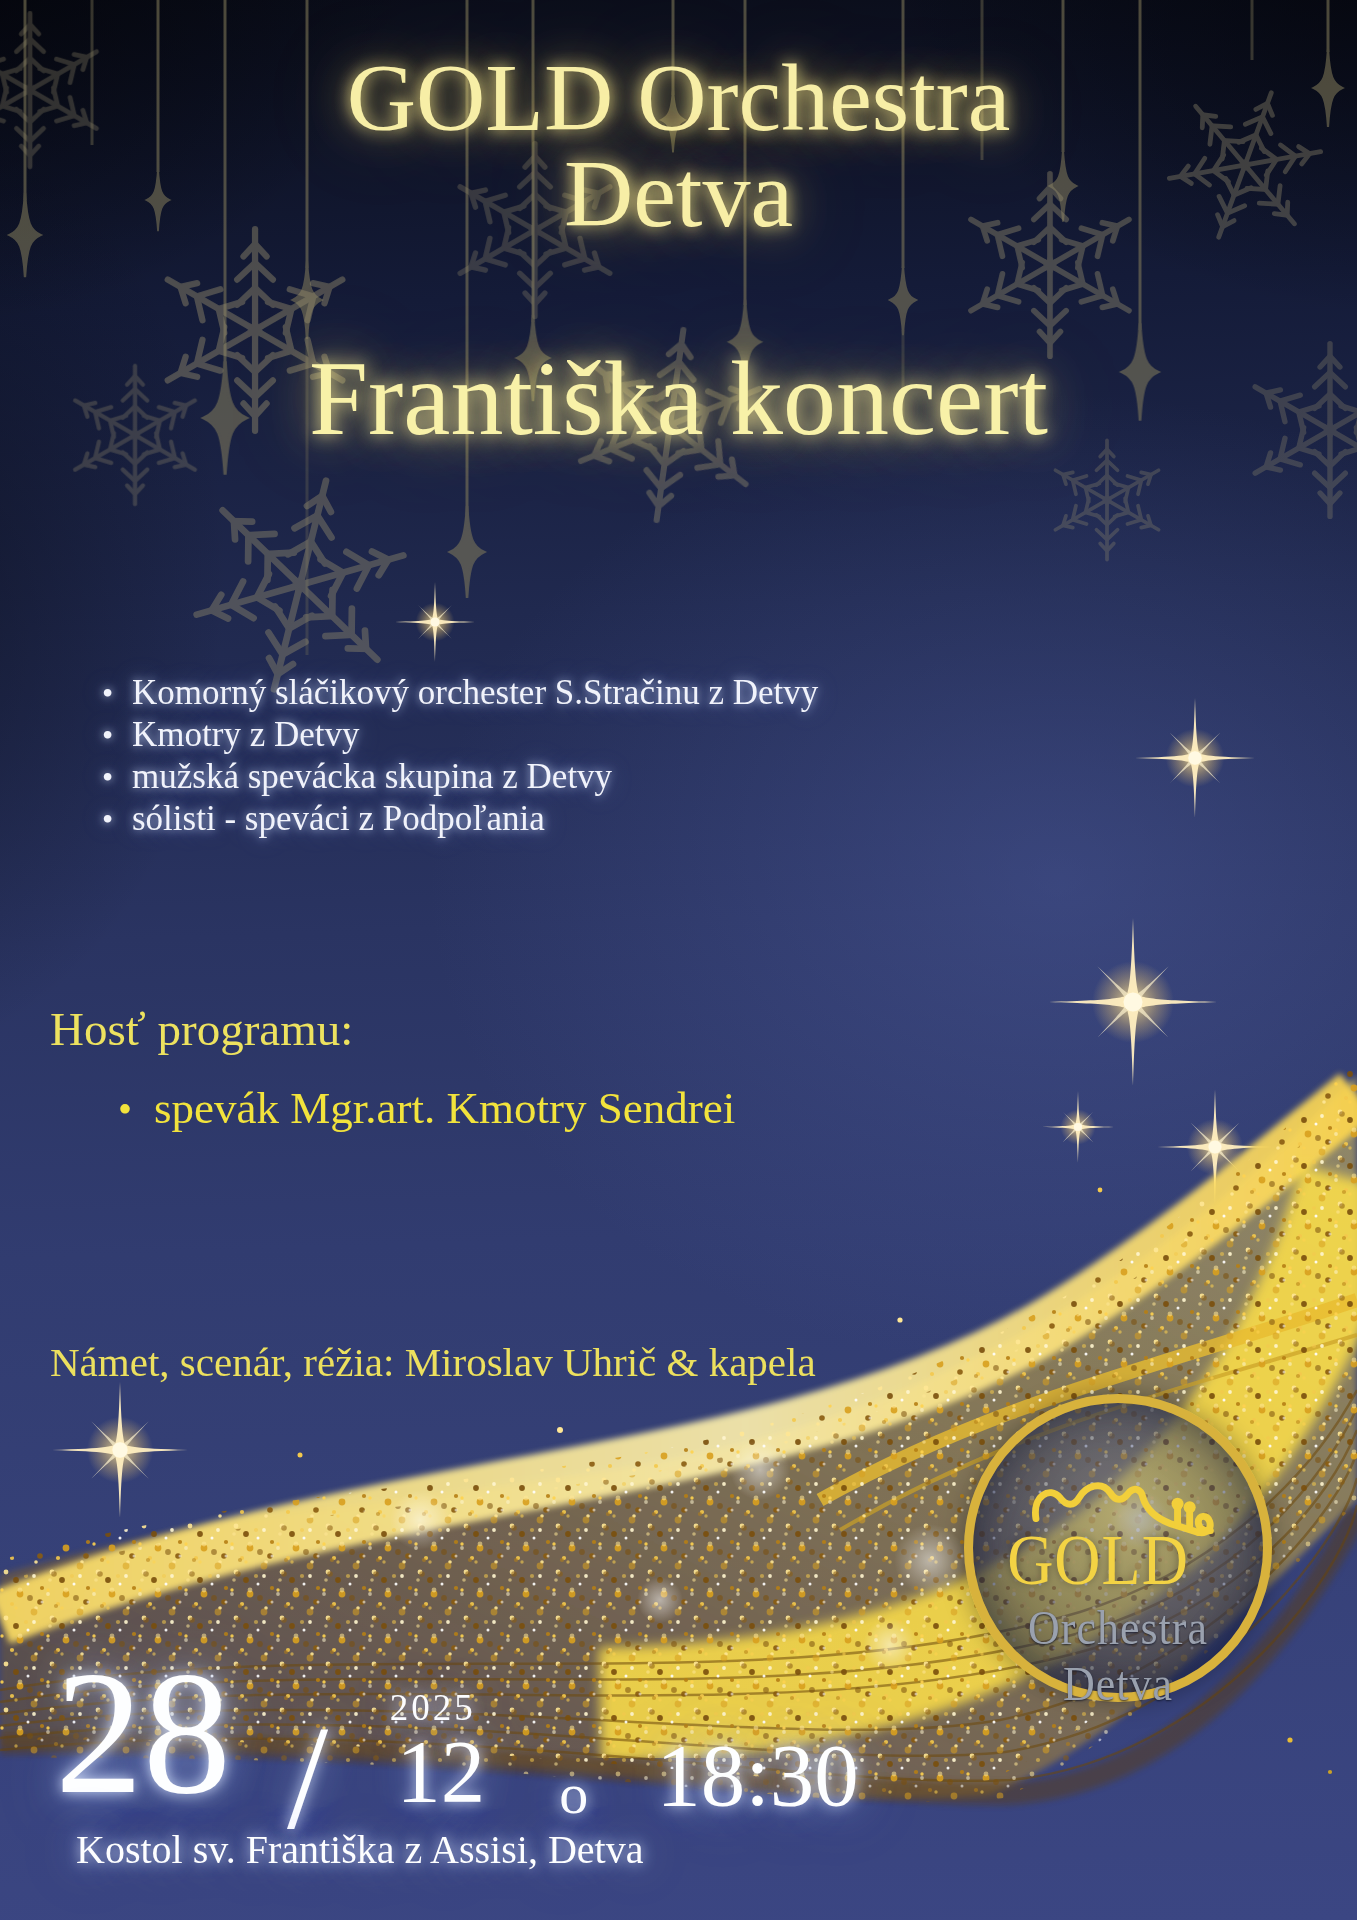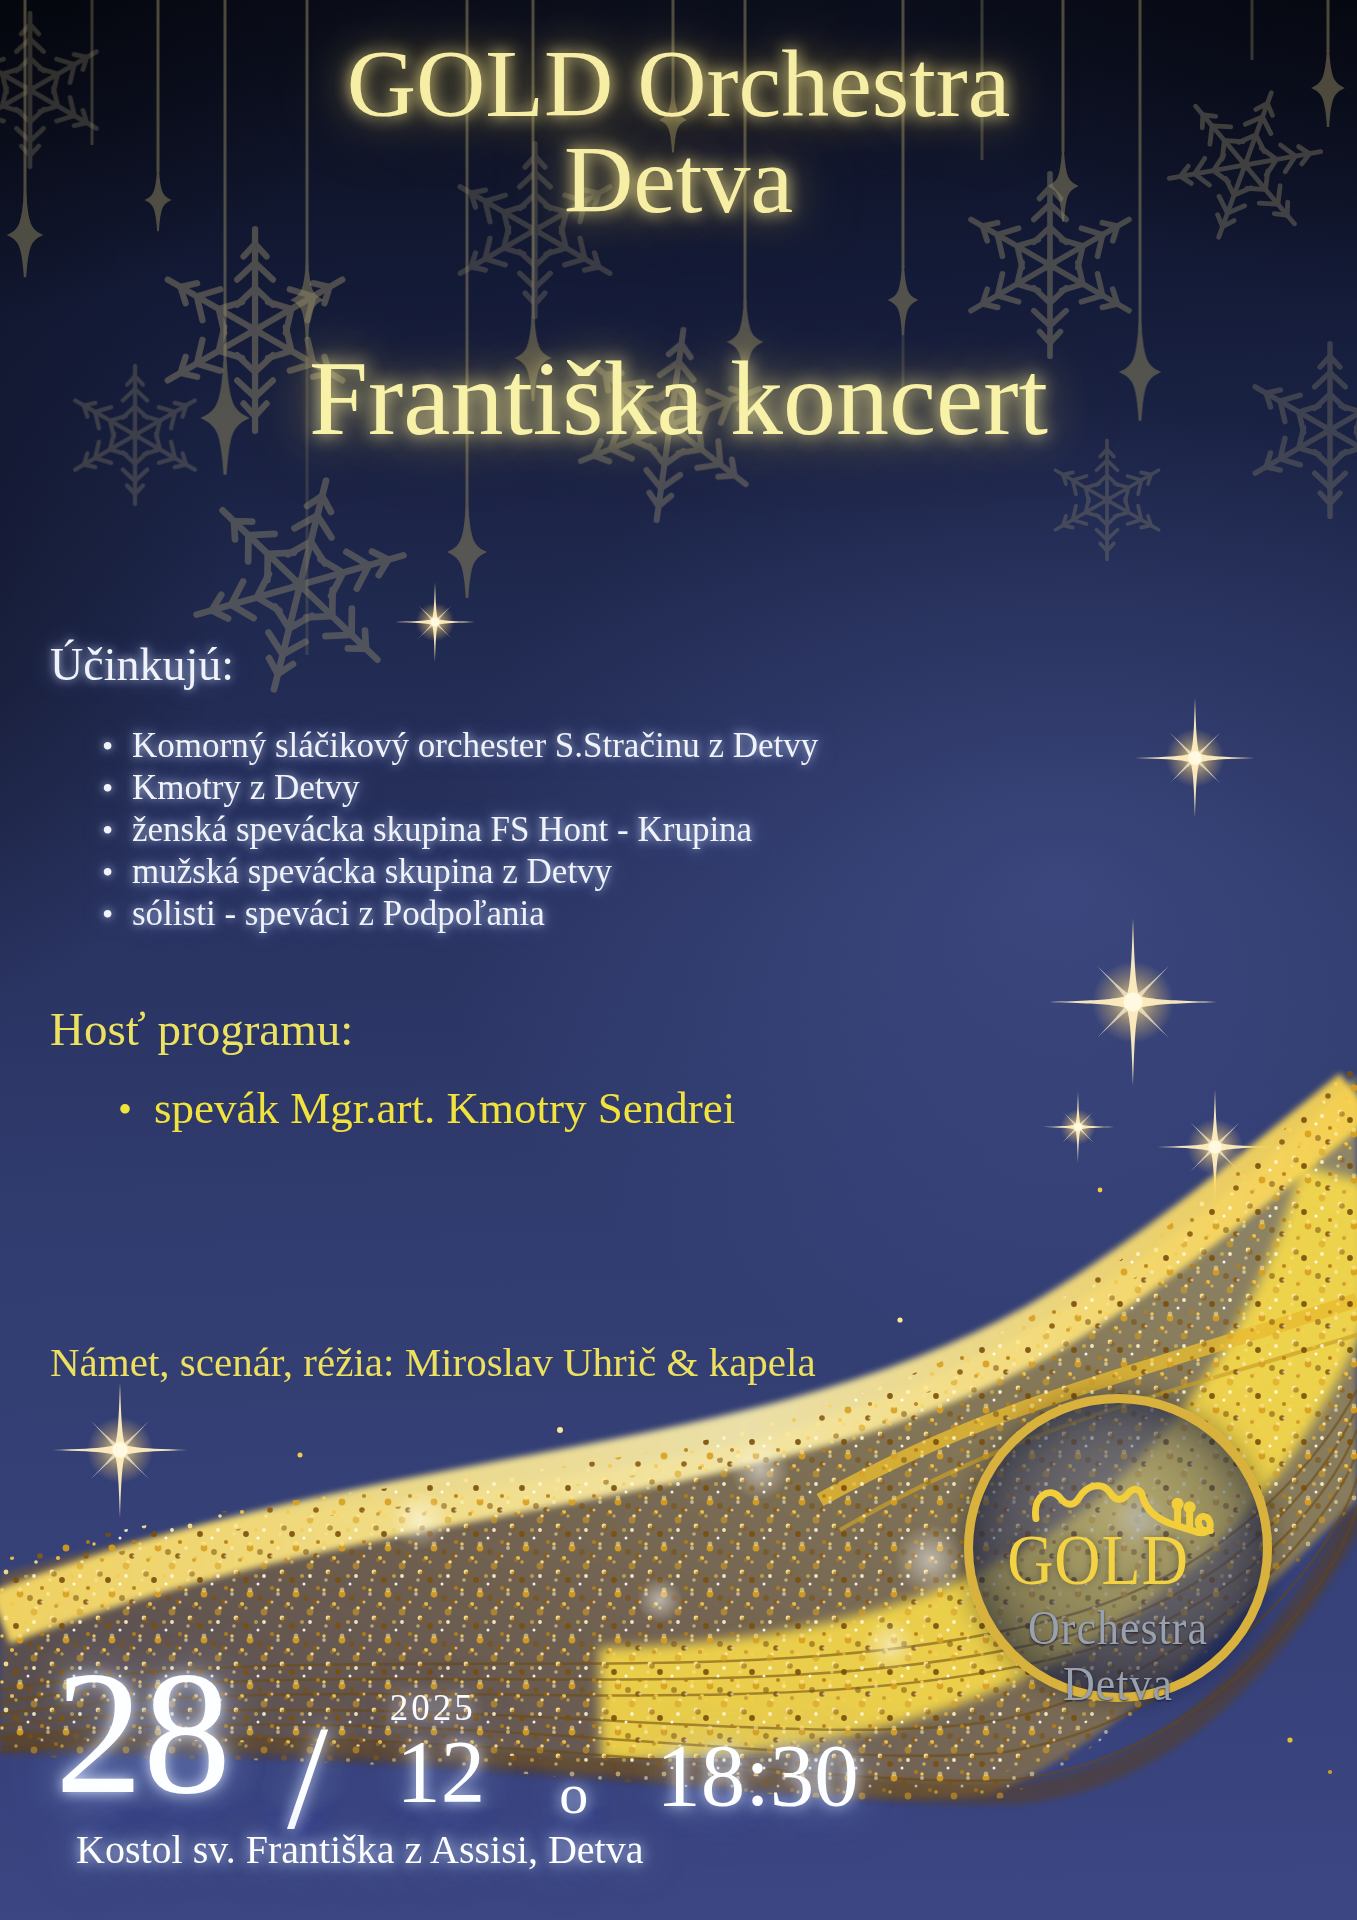--- a/index.html
+++ b/index.html
@@ -11,21 +11,21 @@
       radial-gradient(700px 560px at -6% -4%, rgba(2,3,8,.88), rgba(2,3,8,0) 72%),
       radial-gradient(760px 600px at 104% -6%, rgba(2,3,8,.82), rgba(2,3,8,0) 72%),
       radial-gradient(520px 700px at -10% 30%, rgba(8,10,20,.55), rgba(8,10,20,0) 70%),
       linear-gradient(178deg,#0a0d19 0%,#141b38 16%,#20294f 32%,#2a3462 48%,#313c70 64%,#364178 80%,#3b4683 100%);
   }
   .layer{position:absolute;left:0;top:0;}
   svg.decor{z-index:1;}
   svg.wave{z-index:2;}
   .txt{position:absolute;z-index:3;}
 
-  .title{left:0;top:36px;width:100%;text-align:center;
+  .title{left:0;top:50px;width:100%;text-align:center;
     font-size:96px;line-height:1.0;color:#f7eea6;
     text-shadow:0 0 16px rgba(250,233,140,.95),0 0 42px rgba(240,214,104,.65),0 0 85px rgba(228,198,88,.38);}
   .subtitle{left:0;top:338px;width:100%;text-align:center;
     font-size:106px;color:#f8f1a8;
     text-shadow:0 0 18px rgba(250,236,150,.95),0 0 48px rgba(240,216,110,.7),0 0 90px rgba(228,198,88,.4);}
 
   .whiteglow{color:#f1f3fb;text-shadow:0 0 10px rgba(205,220,255,.85),0 0 26px rgba(160,188,255,.45);}
   .performers{left:50px;top:638px;}
   .performers .heading{font-size:46px;}
   .performers ul{margin:34px 0 0 0;padding:0 0 0 52px;list-style:none;}
@@ -233,25 +233,23 @@
   </svg>
 
   <div class="txt title">
     <div>GOLD Orchestra</div>
     <div>Detva</div>
   </div>
 
   <div class="txt subtitle">Františka koncert</div>
 
   <div class="txt performers whiteglow">
-    <div class="heading">Účinkujú:</div>
     <ul>
       <li>Komorný sláčikový orchester S.Stračinu z Detvy</li>
       <li>Kmotry z Detvy</li>
-      <li>ženská spevácka skupina FS Hont - Krupina</li>
       <li>mužská spevácka skupina z Detvy</li>
       <li>sólisti - speváci z Podpoľania</li>
     </ul>
   </div>
 
   <div class="txt guest">
     <div class="heading">Hosť programu:</div>
     <ul>
       <li>spevák Mgr.art. Kmotry Sendrei</li>
     </ul>

